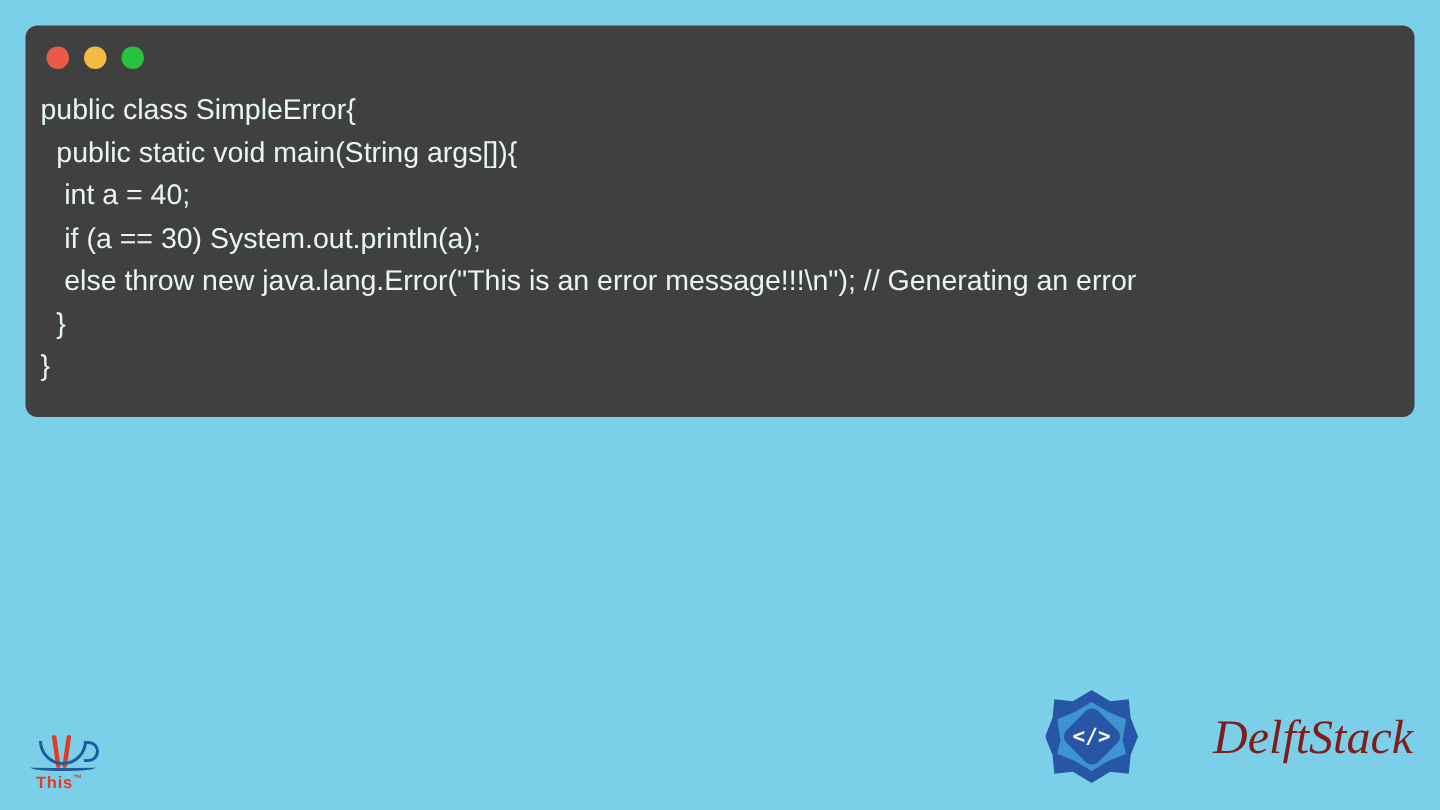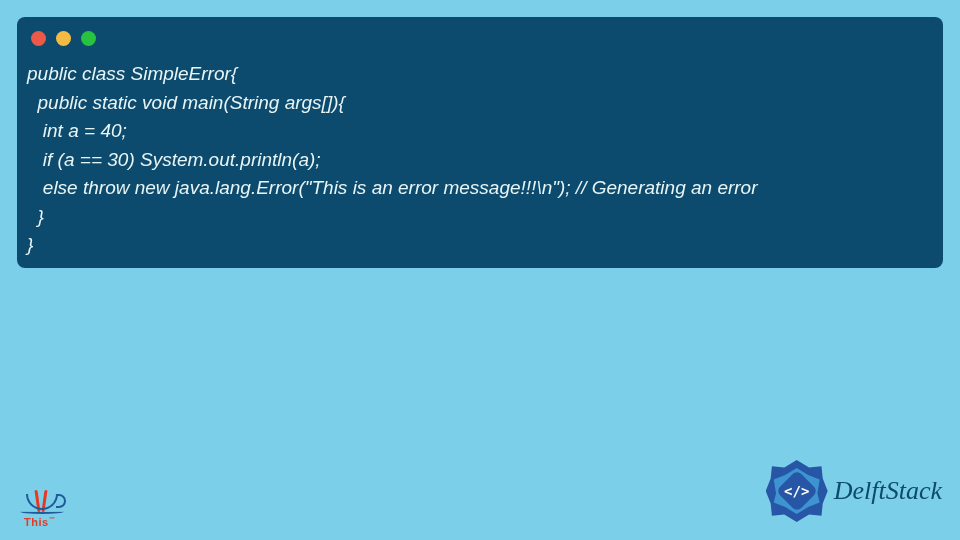--- a/index.html
+++ b/index.html
@@ -13,24 +13,23 @@
       background: #7CCFE8;
       font-family: Arial, Helvetica, sans-serif;
       position: relative;
       overflow: hidden;
     }
     .code-window {
       position: absolute;
       top: 17px;
       left: 17px;
       right: 17px;
-      background: #0c4a6e;
+      background: #404040;
       border-radius: 8px;
-      padding-bottom: 2px;
-      font-style: italic;
+      padding-bottom: 12px;
     }
     .window-controls {
       display: flex;
       gap: 10px;
       padding: 14px 14px 8px 14px;
     }
     .window-dot {
       width: 15px;
       height: 15px;
       border-radius: 50%;
@@ -153,25 +152,26 @@
       position: absolute;
       top: 50%;
       left: 50%;
       transform: translate(-50%, -50%);
       color: #fff;
       font-size: 14px;
       font-weight: bold;
       font-family: monospace;
     }
     .delft-text {
-      font-size: 26px;
+      font-size: 32px;
       font-style: italic;
       font-weight: 500;
-      color: #0c4a6e;
+      color: #7f1d1d;
       font-family: Georgia, serif;
+      margin-left: 44px;
     }
   </style>
 </head>
 <body>
 
 <div class="code-window">
   <div class="window-controls">
     <div class="window-dot dot-red"></div>
     <div class="window-dot dot-yellow"></div>
     <div class="window-dot dot-green"></div>

